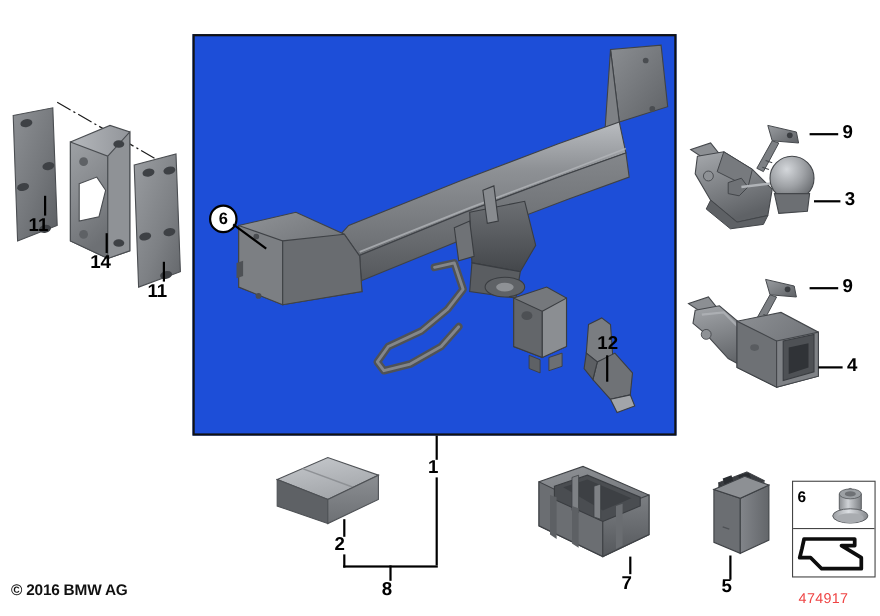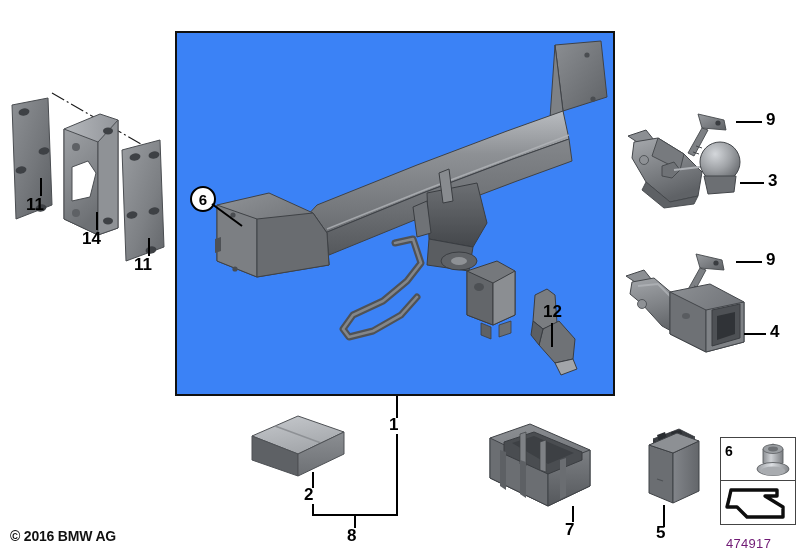--- a/index.html
+++ b/index.html
@@ -54,21 +54,21 @@
 
   
   #main-box {
     position: absolute;
     left: 175px;
     top: 31px;
     width: 440px;
     height: 365px;
     border: 2px solid #111;
     box-sizing: border-box;
-    background: #3b82f6;
+    background: #1d4ed8;
   }
 
   
   #detail-box {
     position: absolute;
     left: 720px;
     top: 437px;
     width: 76px;
     height: 88px;
     border: 1.5px solid #444;
@@ -105,21 +105,21 @@
     font-size: 14px;
     color: #111;
     letter-spacing: -0.2px;
   }
   #partnumber {
     position: absolute;
     left: 726px;
     top: 536px;
     font-family: "Liberation Sans", sans-serif;
     font-size: 13px;
-    color: #701a75;
+    color: #ef4444;
     letter-spacing: 0.3px;
   }
 
   svg { display: block; overflow: visible; }
 </style>
 </head>
 <body>
 
 <div id="page">
 

